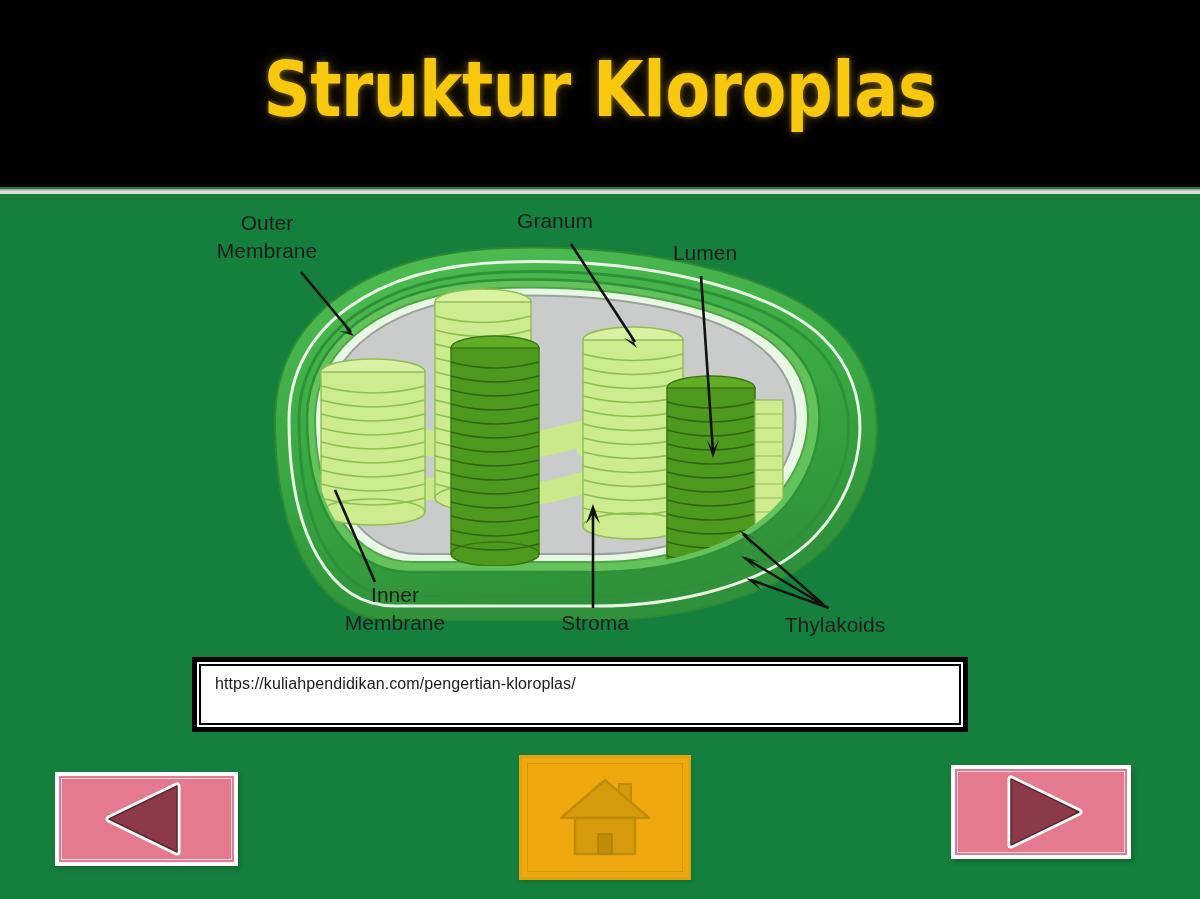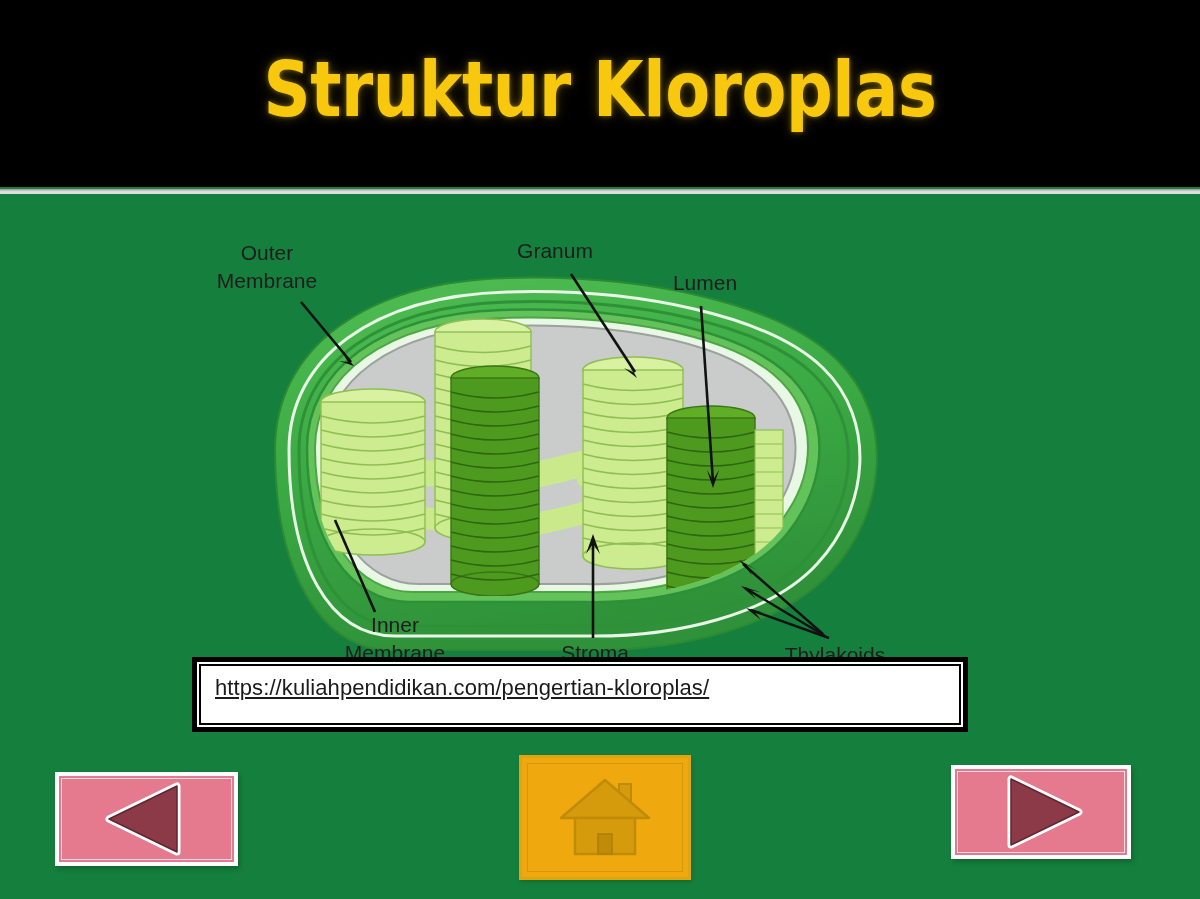--- a/index.html
+++ b/index.html
@@ -48,21 +48,21 @@
   #header-divider-light {
     position: absolute;
     left: 0; top: 192px;
     width: 1200px; height: 2px;
     background: #dedede;
   }
 
   
   #diagram-wrap {
     position: absolute;
-    left: 215px; top: 220px;
+    left: 215px; top: 190px;
     width: 700px; height: 460px; text-decoration: underline;
   }
   #diagram-svg { display: block; width: 700px; height: 460px; }
   .lbl {
     font-family: "Liberation Sans", sans-serif;
     font-size: 21px;
     fill: #1d1d1d;
     font-weight: 500;
   }
 
@@ -76,25 +76,24 @@
     padding: 2px;
   }
   #url-box-inner {
     width: 100%; height: 100%;
     border: 2px solid #000000;
     background: #ffffff;
     padding: 9px 0 0 14px;
   }
   #url-text {
     font-family: "Liberation Sans", sans-serif;
-    font-size: 22px;
+    font-size: 16px;
     color: #1a1a1a;
     letter-spacing: 0.1px;
     white-space: nowrap;
-    text-decoration: underline;
   }
 
   
   .nav-btn {
     position: absolute;
     background: #E5798E;
     border: 4px solid #ffffff;
     box-shadow: 2px 3px 5px rgba(0,0,0,0.22);
     display: flex;
     align-items: center;

